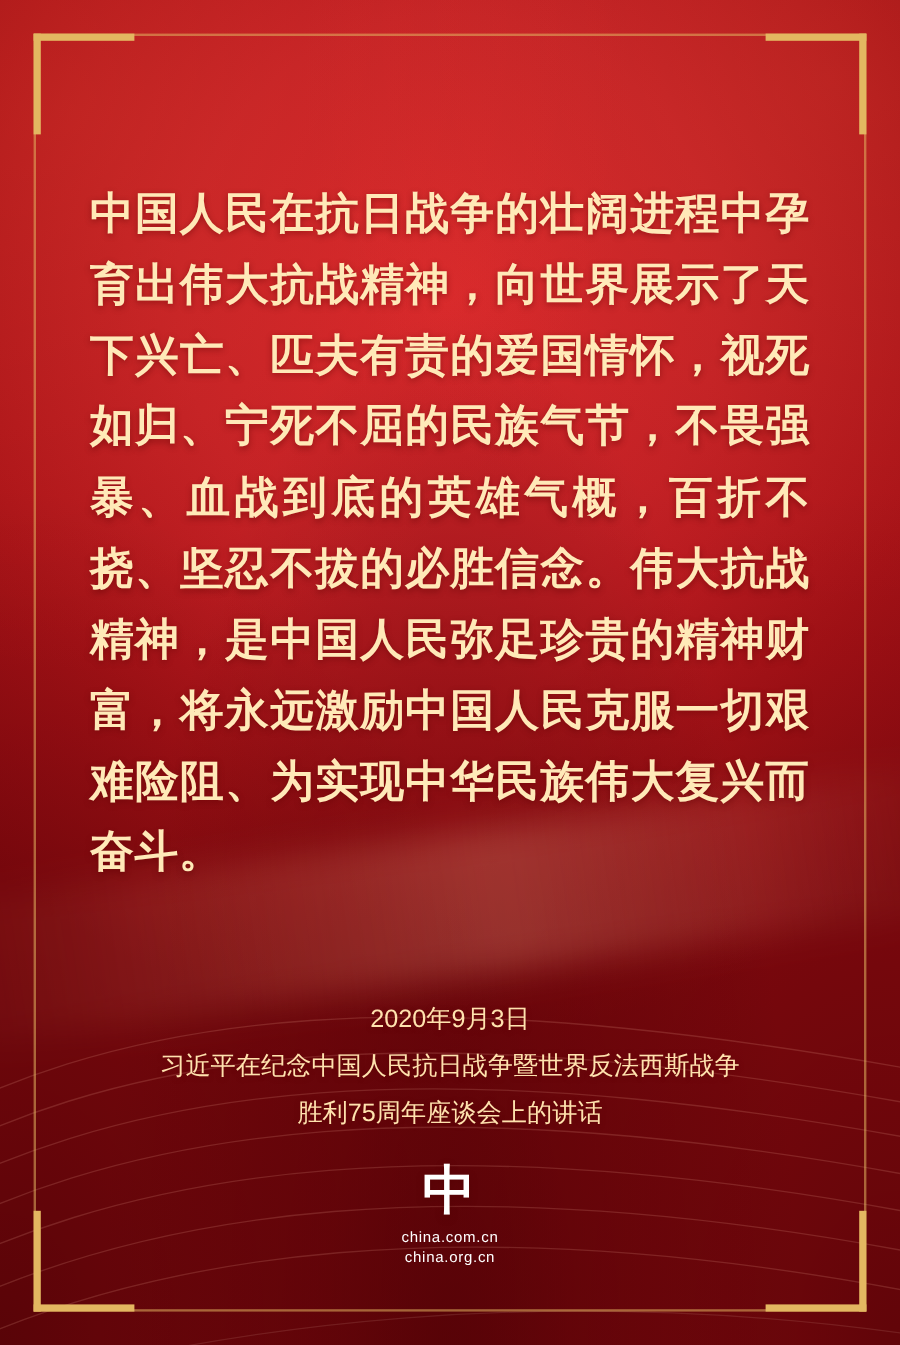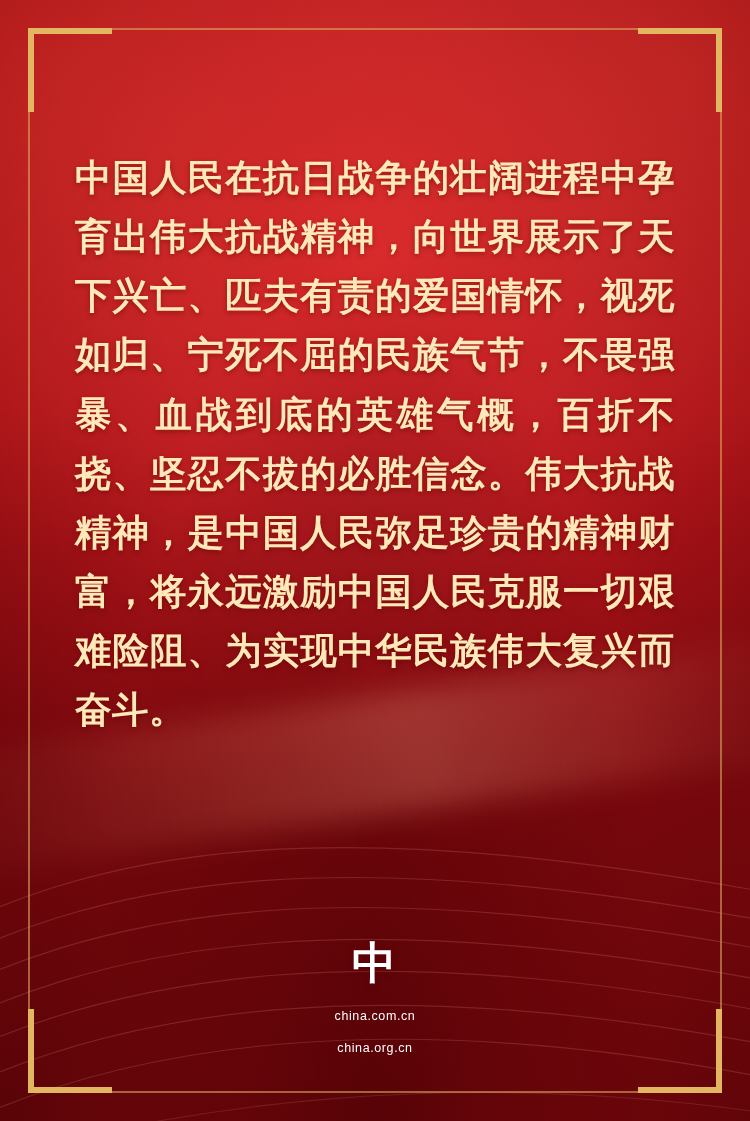--- a/index.html
+++ b/index.html
@@ -133,21 +133,21 @@
   }
   .logo-urls {
     margin-top: 8px;
     text-align: center;
     color: #ffffff;
     font-size: 12.5px;
     line-height: 1.35;
     letter-spacing: .6px;
     font-family: "Liberation Sans", "DejaVu Sans", sans-serif;
   }
-  .logo-urls div { white-space: nowrap; margin-top: 15px; }
+  .logo-urls div { white-space: nowrap; }
 </style>
 </head>
 <body>
 
 <div id="poster">
 
   <div class="vignette"></div>
   <div class="glowband"></div>
 
   <div class="swoosh">
@@ -171,20 +171,25 @@
   <div class="frame"></div>
   <div class="corner tl"></div>
   <div class="corner tr"></div>
   <div class="corner bl"></div>
   <div class="corner br"></div>
 
   <div class="content">
 
     <p class="quote">中国人民在抗日战争的壮阔进程中孕育出伟大抗战精神，向世界展示了天下兴亡、匹夫有责的爱国情怀，视死如归、宁死不屈的民族气节，不畏强暴、血战到底的英雄气概，百折不挠、坚忍不拔的必胜信念。伟大抗战精神，是中国人民弥足珍贵的精神财富，将永远激励中国人民克服一切艰难险阻、为实现中华民族伟大复兴而奋斗。</p>
 
+    <div class="attribution">
+      <div class="attr-date">2020年9月3日</div>
+      <div class="attr-line">习近平在纪念中国人民抗日战争暨世界反法西斯战争</div>
+      <div class="attr-line">胜利75周年座谈会上的讲话</div>
+    </div>
 
   </div>
 
   <div class="logo-wrap">
     <div class="logo-mark">
       <span class="logo-glyph">中</span>
     </div>
     <div class="logo-urls">
       <div>china.com.cn</div>
       <div>china.org.cn</div>

